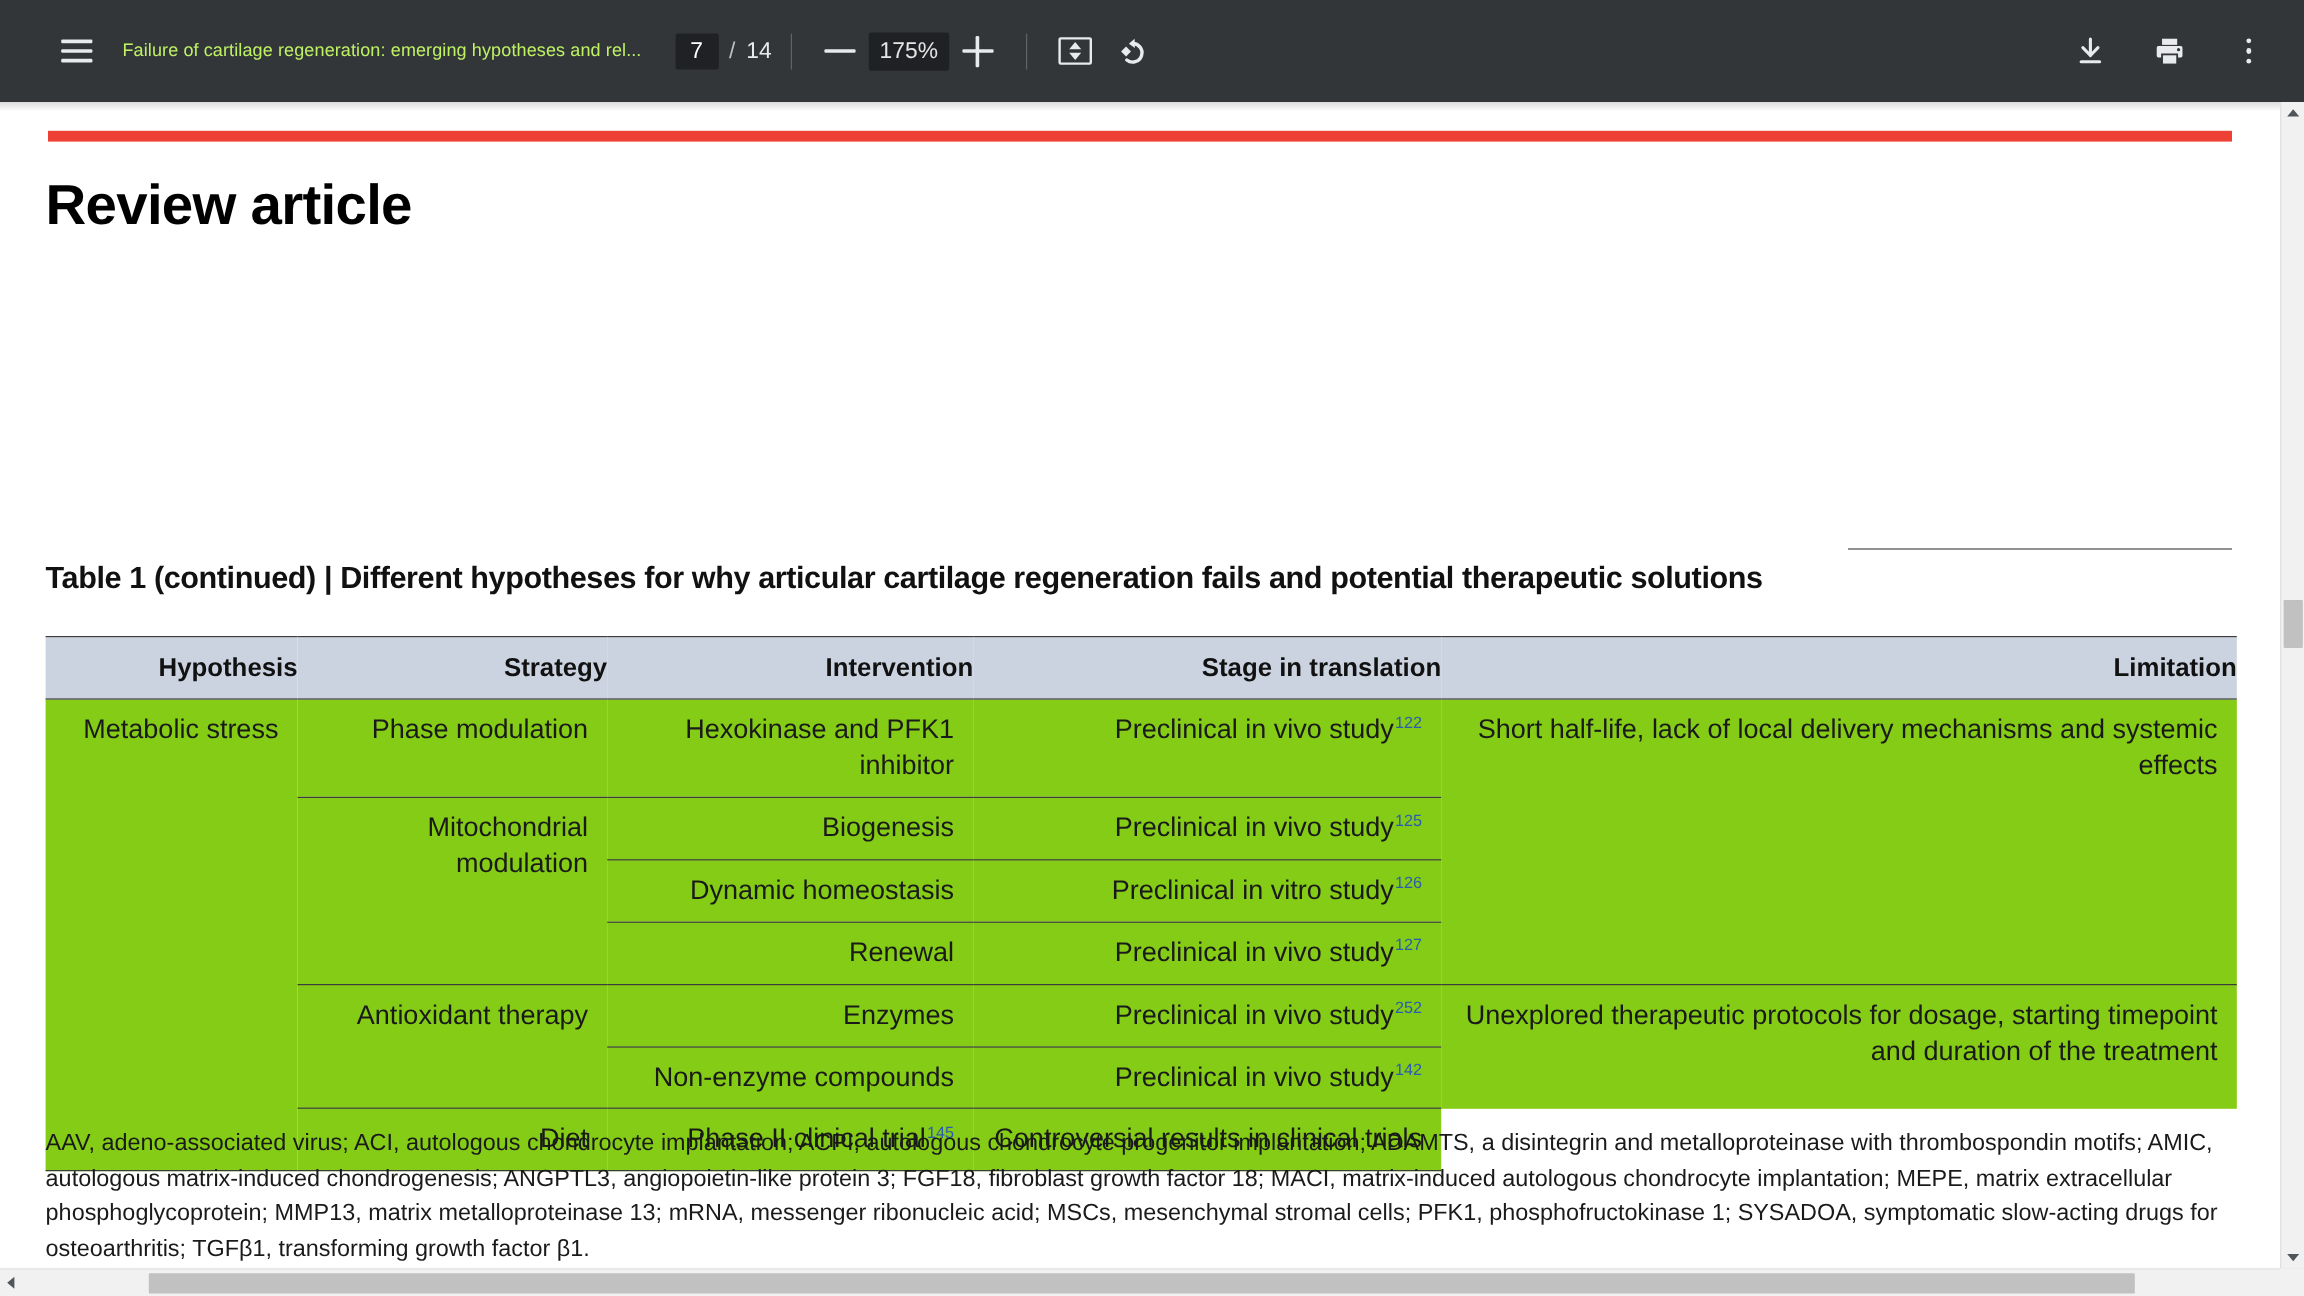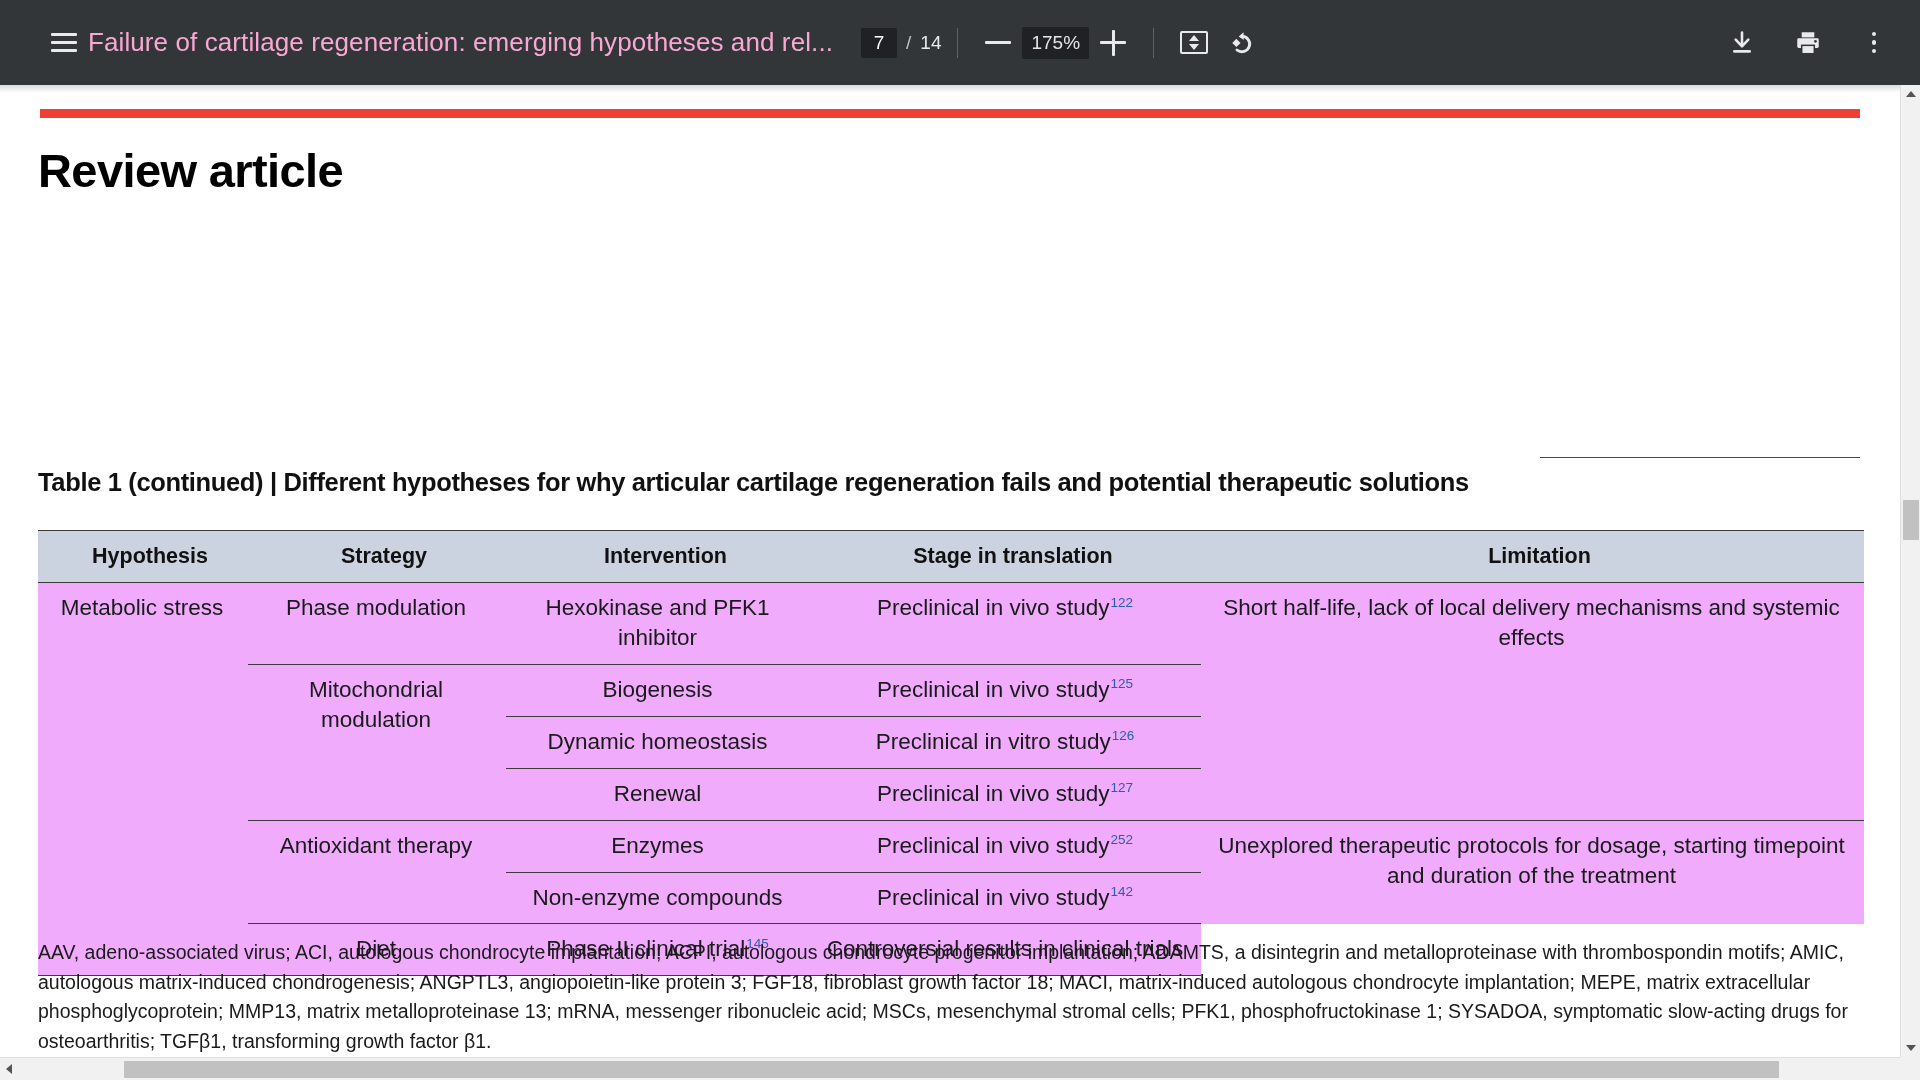--- a/index.html
+++ b/index.html
@@ -26,22 +26,23 @@
   .menu-lines { width: 26px; height: 19px; position: relative; }
   .menu-lines i {
     position: absolute; left: 0; width: 26px; height: 2.6px;
     background: #e8eaed; border-radius: 1px;
   }
   .menu-lines i:nth-child(1) { top: 0; }
   .menu-lines i:nth-child(2) { top: 8px; }
   .menu-lines i:nth-child(3) { top: 16px; }
 
   .doc-title {
-    font-size: 26px; font-weight: 400; color: #f9a8d4;
+    font-size: 15px; font-weight: 400; color: #bef264;
     white-space: nowrap; overflow: hidden;
+    margin-left: 14px;
     letter-spacing: 0.1px;
   }
 
   .pager {
     display: flex; align-items: center;
     margin-left: 28px; flex: none;
     font-size: 19px; color: #e8eaed;
   }
   .page-box {
     background: #202124; color: #ffffff;
@@ -134,32 +135,32 @@
   }
 
   
   .tbl {
     position: absolute; left: 38px; top: 437px;
     width: 1826px;
     border-collapse: collapse;
     table-layout: fixed;
   }
   .tbl th, .tbl td {
-    text-align: center; vertical-align: top;
+    text-align: right; vertical-align: top;
     font-weight: 400; color: #1a1a1a; margin-top: 32px;
   }
   .tbl thead th {
     background: #ccd3e0;
     font-size: 21.5px; font-weight: 700; color: #111;
     padding: 13px 0 13px 14px;
     border-top: 1.4px solid #3c3c3c;
     height: 46px;
   }
   .tbl tbody td {
-    background: #f0abfc;
+    background: #84cc16;
     font-size: 22.5px;
     padding: 10px 16px 11px 14px;
     line-height: 1.33;
   }
   .col-hyp { width: 210px; }
   .col-str { width: 258px; }
   .col-int { width: 305px; }
   .col-stg { width: 390px; }
   .col-lim { width: 663px; }
 

